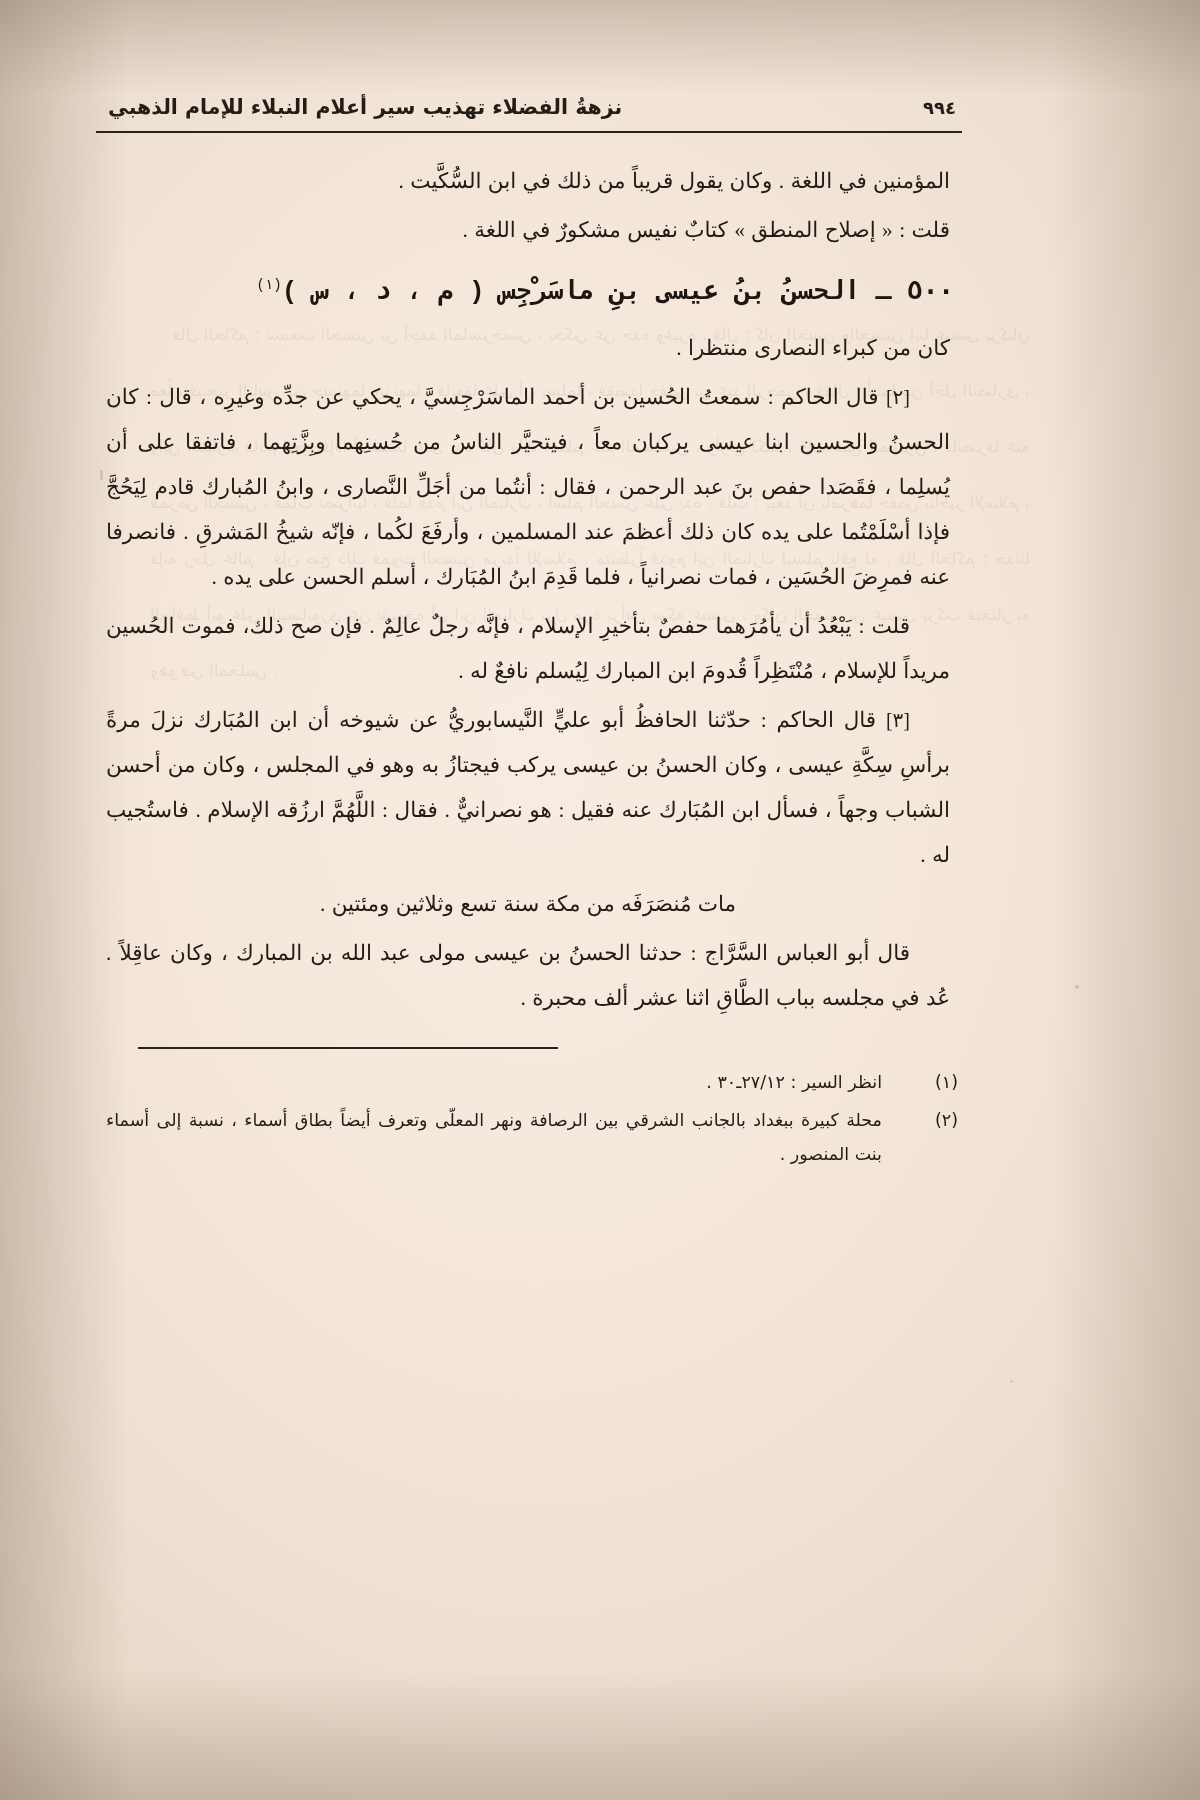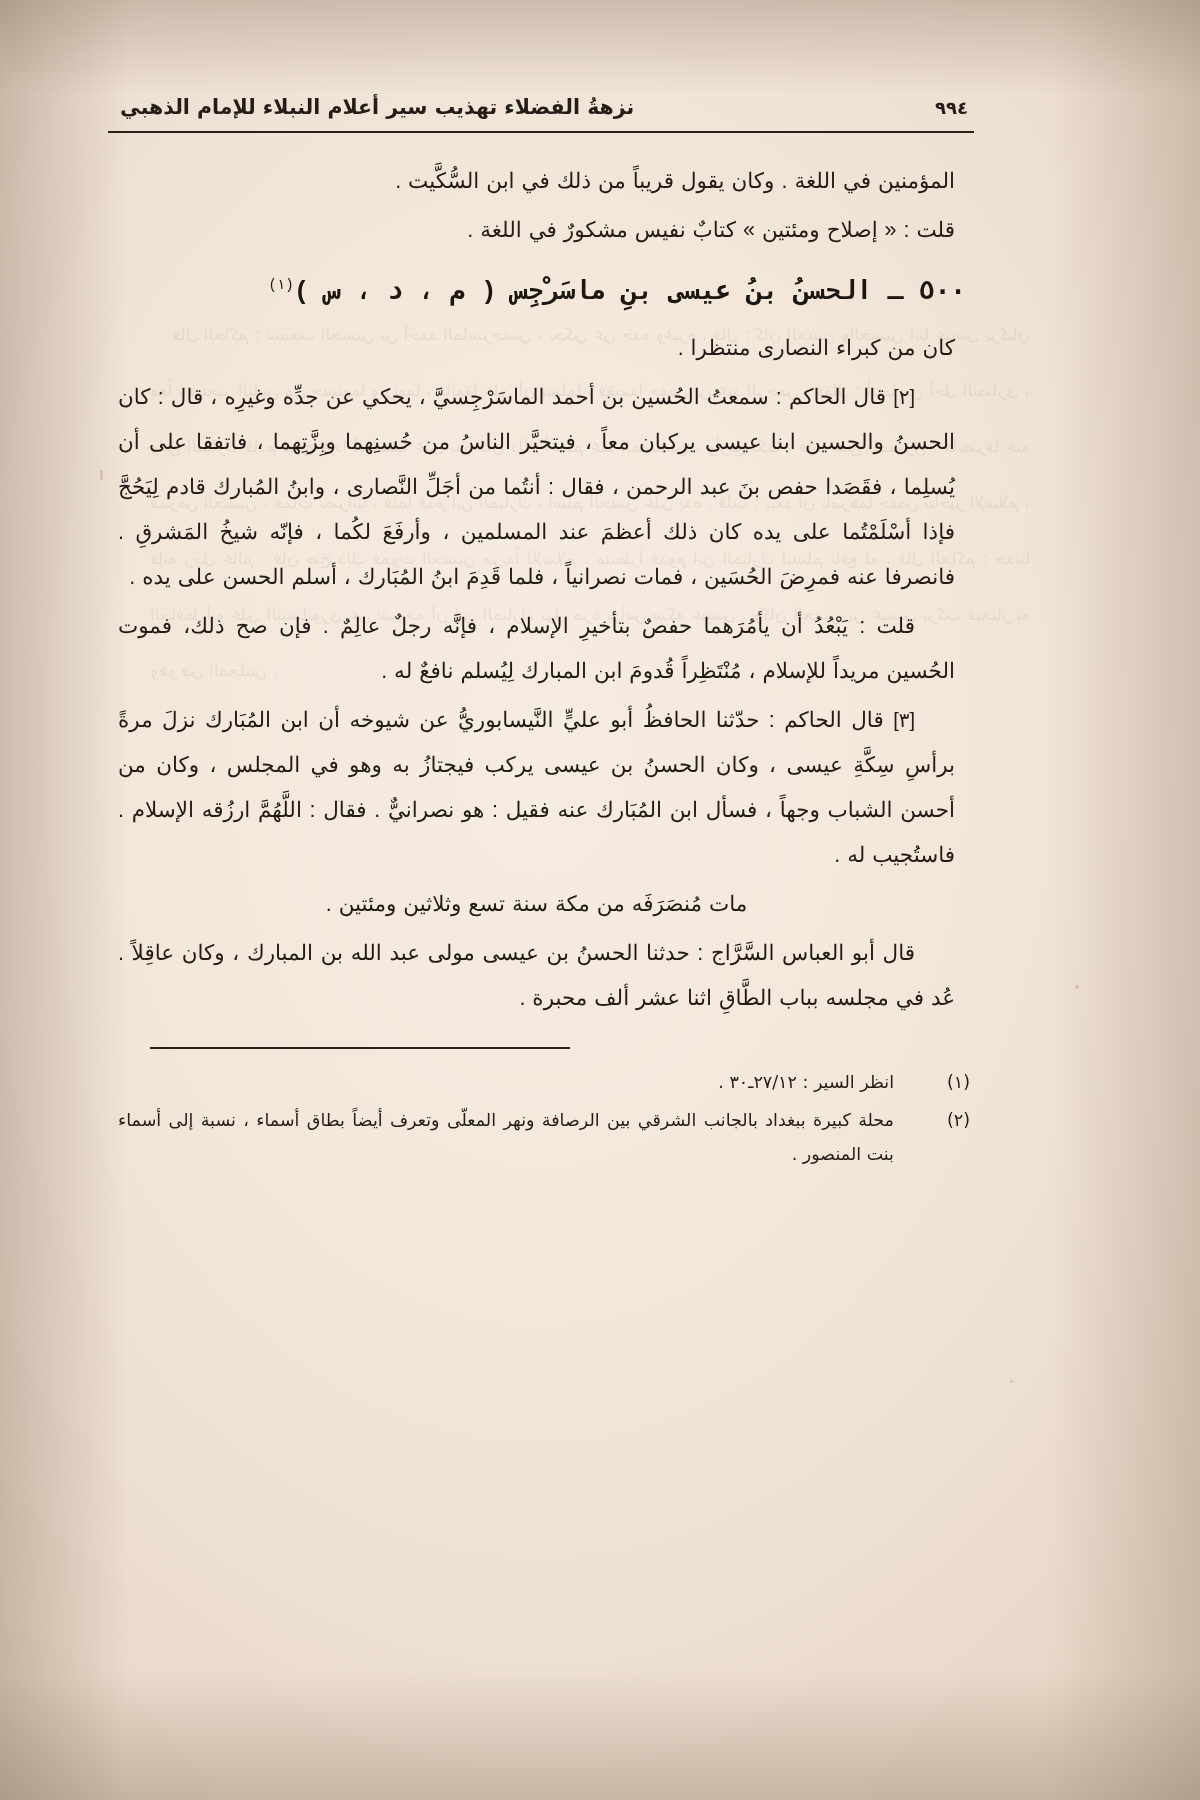--- a/index.html
+++ b/index.html
@@ -65,21 +65,21 @@
   .speck {
     position: absolute;
     border-radius: 50%;
     background: rgba(120,95,70,0.22);
     pointer-events: none;
   }
 
   
   .content {
     position: absolute;
-    left: 106px;
+    left: 94px;
     top: 95px;
     width: 870px;
     height: 1600px;
     color: #231c16;
   }
 
   .header-row {
     display: flex;
     flex-direction: row-reverse;
     align-items: baseline;
@@ -108,24 +108,24 @@
     margin: 2px 2px 0 2px;
   }
 
   .body {
     direction: rtl;
     text-align: justify;
     text-align-last: right;
     padding: 26px 10px 0 12px;
   }
   p.para {
-    margin: 0 11px 4px 0;
+    margin: 0 4px 4px 0;
     font-size: 21.5px;
     line-height: 45px;
-    font-family: Liberation Sans, sans-serif;
+    font-family: Liberation Serif, serif;
     color: #231c16;
     text-align: justify;
     text-align-last: right;
     word-spacing: 1px;
   }
   p.para.center-last { text-align-last: center; }
   p.para.indent { text-indent: 40px; }
   p.para.right-only { text-align: right; text-align-last: right; }
 
   .entry-heading {
@@ -205,21 +205,21 @@
     <div class="header-row">
       <span class="header-title">نزهةُ الفضلاء تهذيب سير أعلام النبلاء للإمام الذهبي</span>
       <span class="page-number">٩٩٤</span>
     </div>
     <div class="rule"></div>
 
     <div class="body">
 
       <p class="para right-only">المؤمنين في اللغة . وكان يقول قريباً من ذلك في ابن السُّكَّيت .</p>
 
-      <p class="para right-only">قلت : « إصلاح ومئتين » كتابٌ نفيس مشكورٌ في اللغة .</p>
+      <p class="para right-only">قلت : « إصلاح المنطق » كتابٌ نفيس مشكورٌ في اللغة .</p>
 
       <div class="entry-heading">
         <span>٥٠٠</span>
         <span>ـ</span>
         <span>الحسنُ بنُ عيسى بنِ ماسَرْجِس</span>
         <span>( م ، د ، س )</span><span class="sup-note">(١)</span>
       </div>
 
 
       <p class="para right-only">

